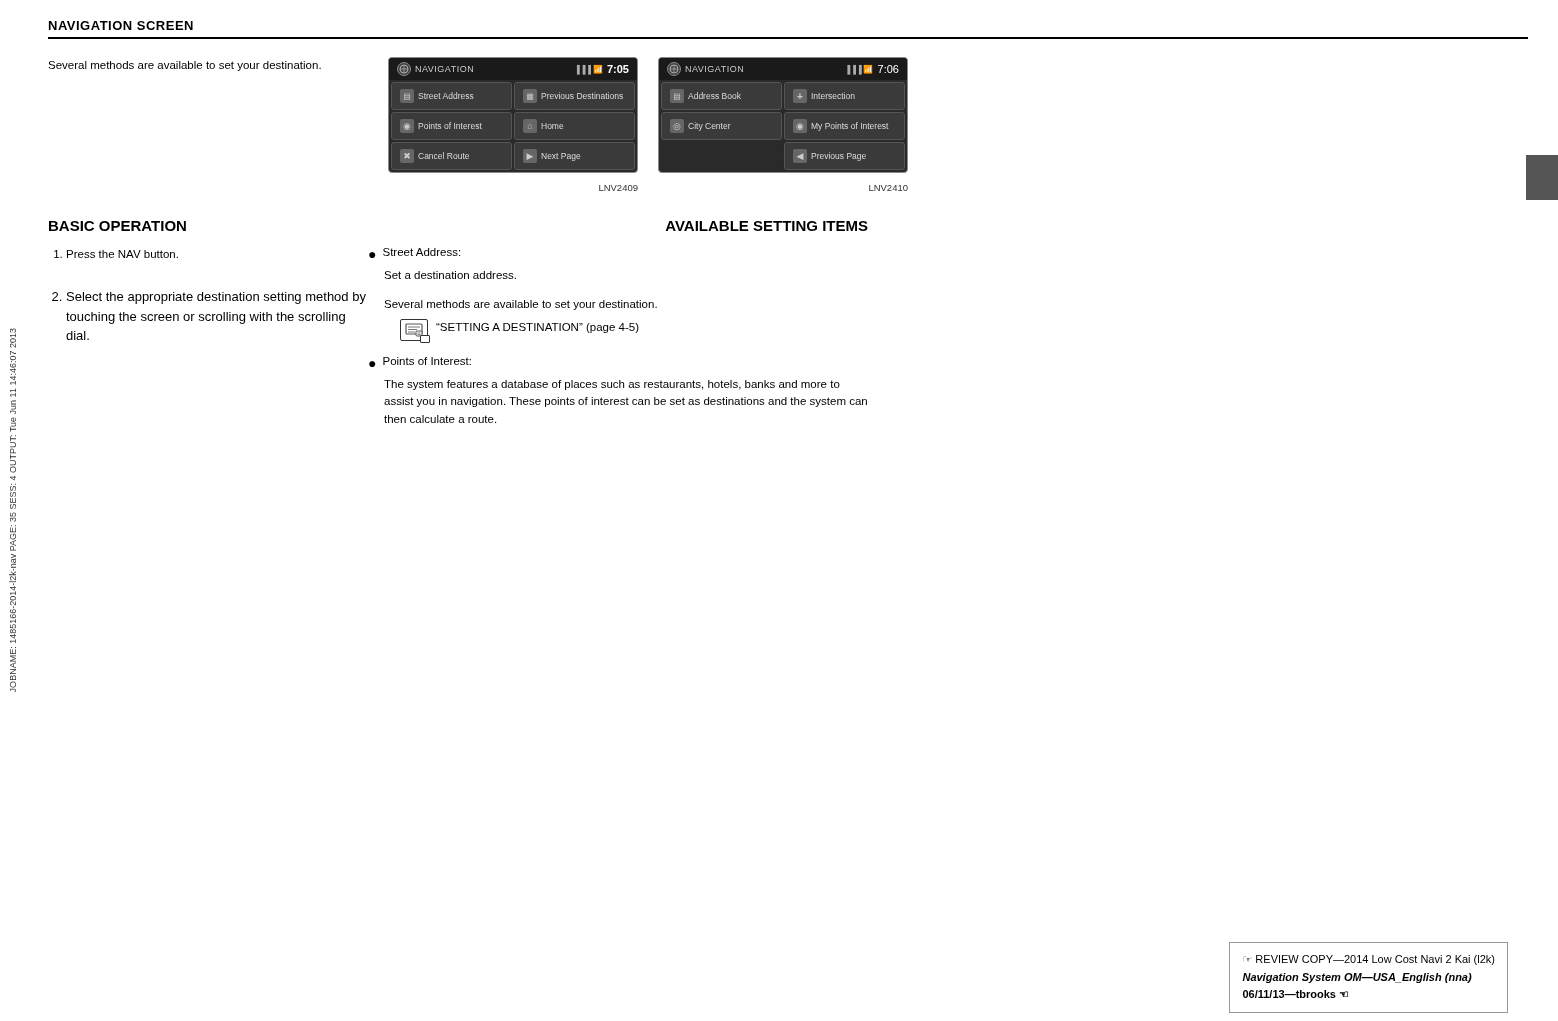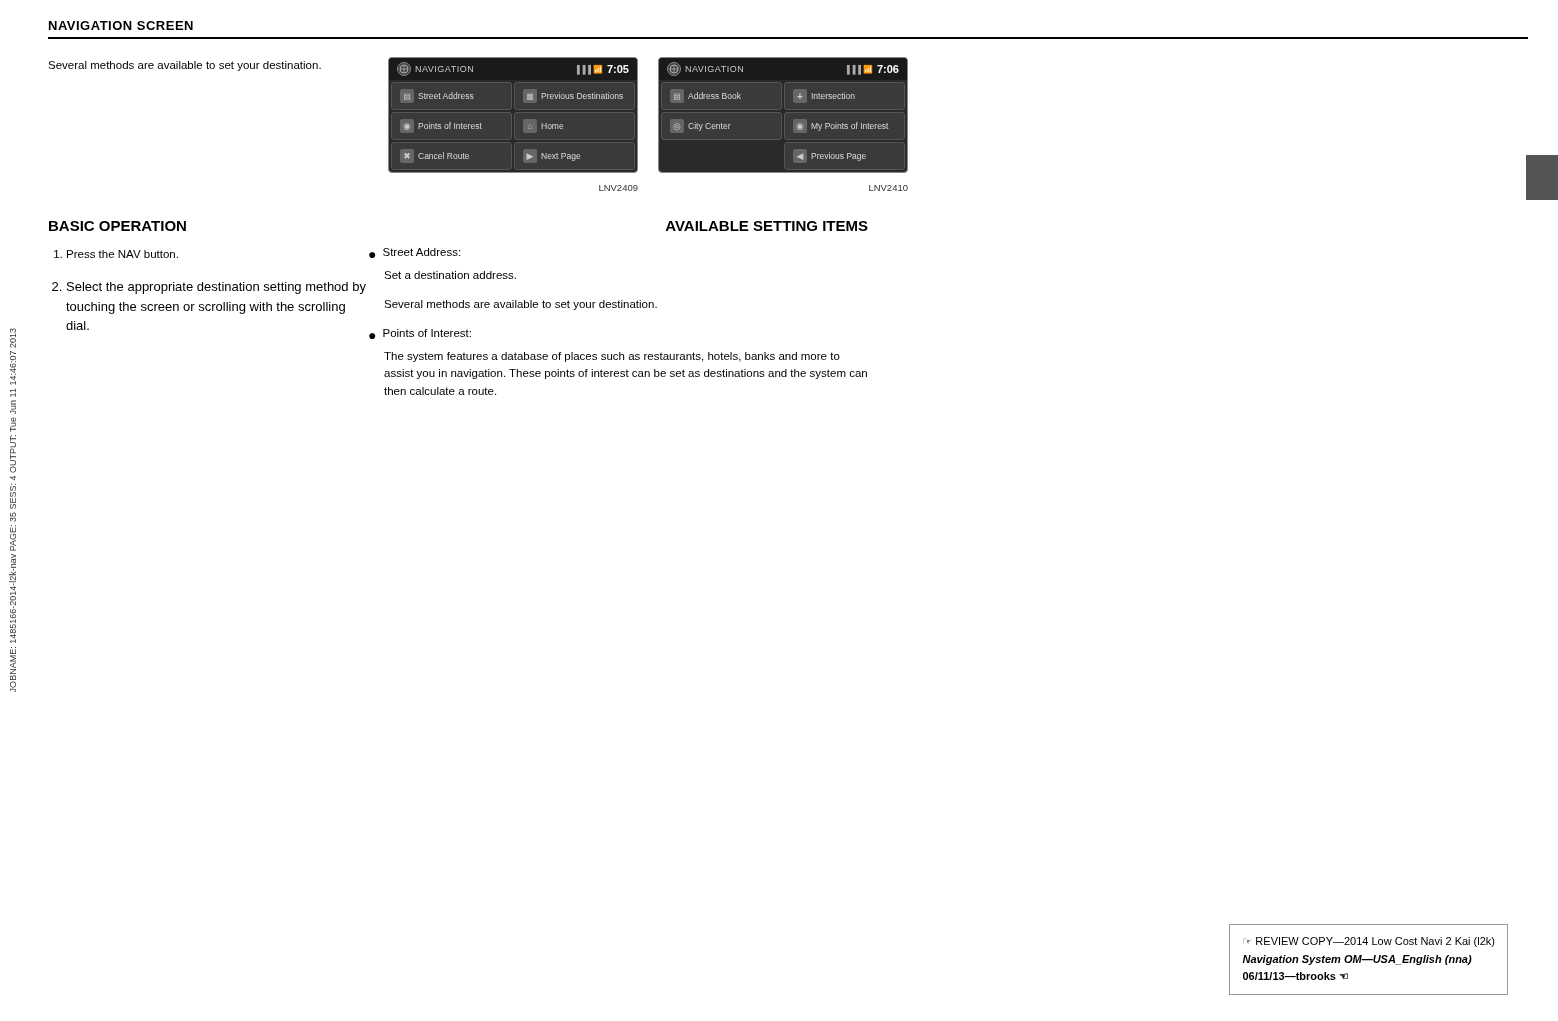--- a/index.html
+++ b/index.html
@@ -279,21 +279,21 @@
       position: absolute;
       bottom: 30px;
       right: 50px;
       font-size: 11.5px;
       font-weight: bold;
     }
 
     
     .review-box {
       position: absolute;
-      bottom: 26px;
+      bottom: 8px;
       right: 50px;
       border: 1px solid #999;
       padding: 8px 12px;
       font-size: 11px;
       line-height: 1.6;
       background: #fff;
       max-width: 320px;
     }
 
     .screen-wrapper {
@@ -399,21 +399,21 @@
                     <line x1="1" y1="5" x2="9" y2="5" stroke="#aaa" stroke-width="0.8"></line>
                   </svg>
               </div>
               <span class="nav-title-text">NAVIGATION</span>
             </div>
             <div class="nav-header-right">
               <div class="nav-icons">
                 <span style="font-size:8px;color:#aaa;">▐▐▐</span>
                 <span style="font-size:8px;color:#aaa;">📶</span>
               </div>
-              <span style="font-size:11px;color:#fff;font-weight:bold;text-align:right;">7:06</span>
+              <span style="font-size:11px;color:#fff;font-weight:normal;text-align:right;">7:06</span>
             </div>
           </div>
           <div class="nav-grid">
             <div class="nav-btn">
               <div class="nav-btn-icon">▤</div>
               <span class="nav-btn-label">Address Book</span>
             </div>
             <div class="nav-btn">
               <div class="nav-btn-icon" style="font-size:10px;font-weight:bold;">+</div>
               <span class="nav-btn-label">Intersection</span>
@@ -439,40 +439,54 @@
       </div>
 
     </div>
   </div>
 
   <div class="bottom-section">
 
     <div class="bottom-left">
       <div class="section-heading">BASIC OPERATION</div>
       <ol style="padding-left:18px;">
-        <li style="font-size:11.5px;line-height:1.5;margin-bottom:14px;">
+        <li style="font-size:11.5px;line-height:1.5;margin-bottom:24px;">
           <span>Press the NAV button.</span>
         </li>
         <li style="font-size:13px;line-height:1.5;margin-bottom:8px;">
           <span>Select  the  appropriate  destination  setting method by touching the screen or scrolling with the scrolling dial.</span>
         </li>
       </ol>
     </div>
 
     <div class="bottom-right">
       <div class="avail-heading">AVAILABLE SETTING ITEMS</div>
 
       <div class="bullet-section">
         <div class="bullet-title">
           <span class="bullet-dot">●</span>
           <span>Street Address:</span>
         </div>
         <div class="bullet-body">
           <p style="margin-bottom:12px;">Set a destination address.</p>
           <p style="margin-bottom:6px;">Several  methods  are  available  to  set  your destination.</p>
+          <div class="ref-block">
+            <div class="ref-icon">
+              <svg width="18" height="14" viewBox="0 0 18 14">
+                <rect x="1" y="1" width="16" height="10" rx="1" fill="none" stroke="#555" stroke-width="1.2"></rect>
+                <line x1="3" y1="4" x2="15" y2="4" stroke="#555" stroke-width="0.8"></line>
+                <line x1="3" y1="6.5" x2="12" y2="6.5" stroke="#555" stroke-width="0.8"></line>
+                <line x1="3" y1="9" x2="10" y2="9" stroke="#555" stroke-width="0.8"></line>
+                <rect x="11" y="8" width="6" height="5" rx="1" fill="#fff" stroke="#555" stroke-width="1"></rect>
+                <line x1="12.5" y1="10" x2="15.5" y2="10" stroke="#555" stroke-width="0.7"></line>
+                <line x1="12.5" y1="11.5" x2="15.5" y2="11.5" stroke="#555" stroke-width="0.7"></line>
+              </svg>
+            </div>
+            <span class="ref-text">“SETTING A DESTINATION” (page 4-5)</span>
+          </div>
         </div>
       </div>
 
       <div class="bullet-section">
         <div class="bullet-title">
           <span class="bullet-dot">●</span>
           <span>Points of Interest:</span>
         </div>
         <div class="bullet-body">
           <p>The  system  features  a  database  of  places such as restaurants, hotels, banks and more to  assist  you  in  navigation.  These  points  of interest  can  be  set  as  destinations  and  the system can then calculate a route.</p>

